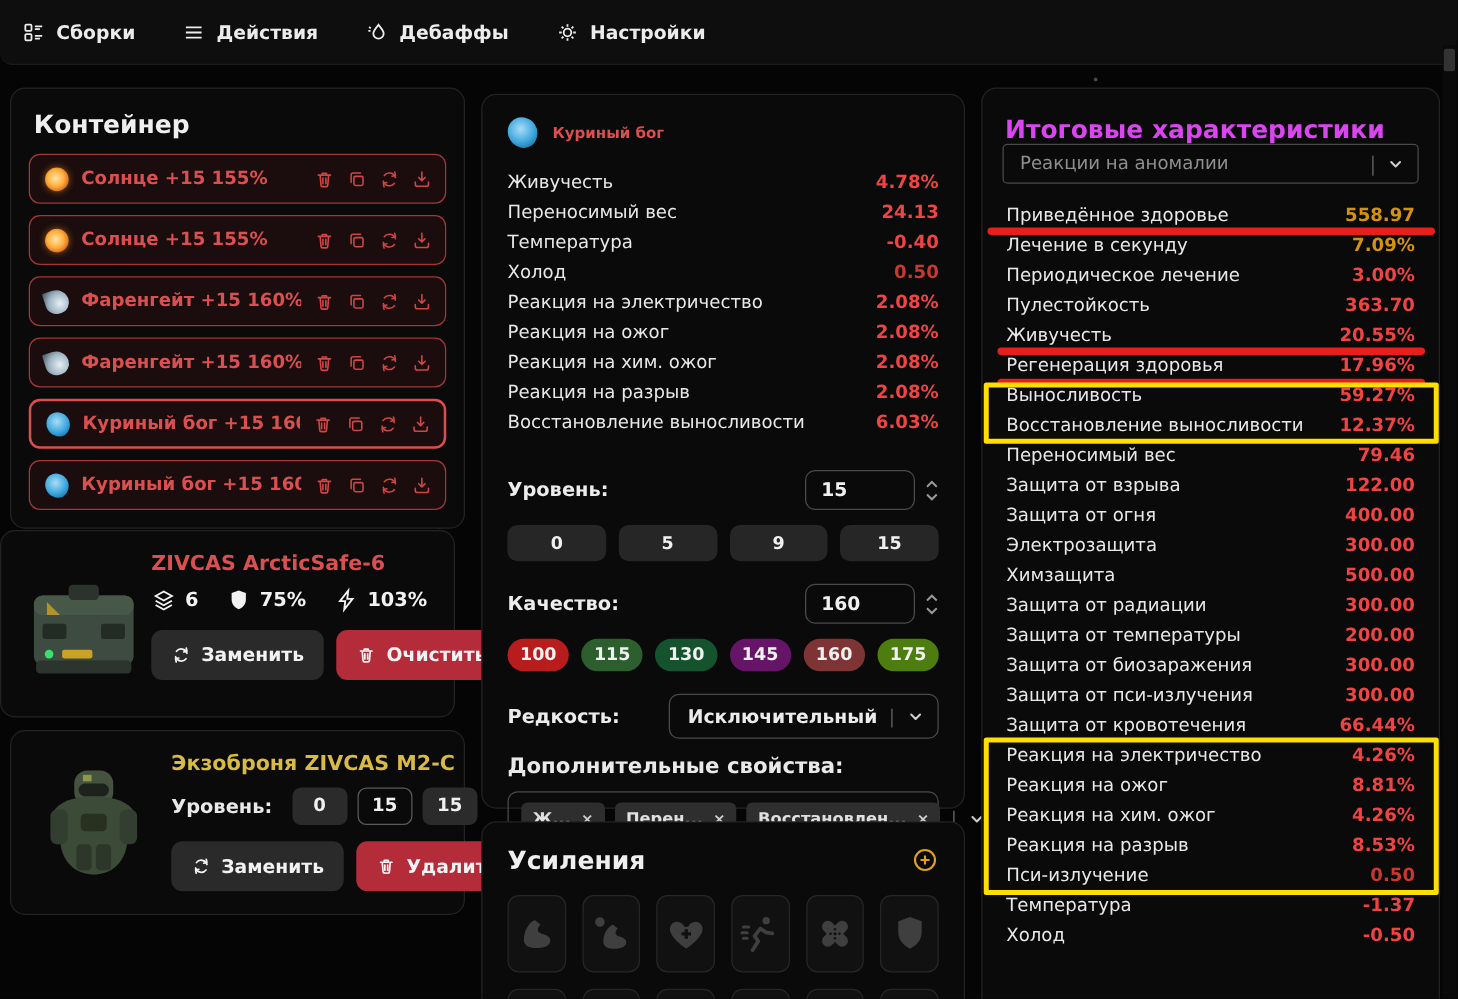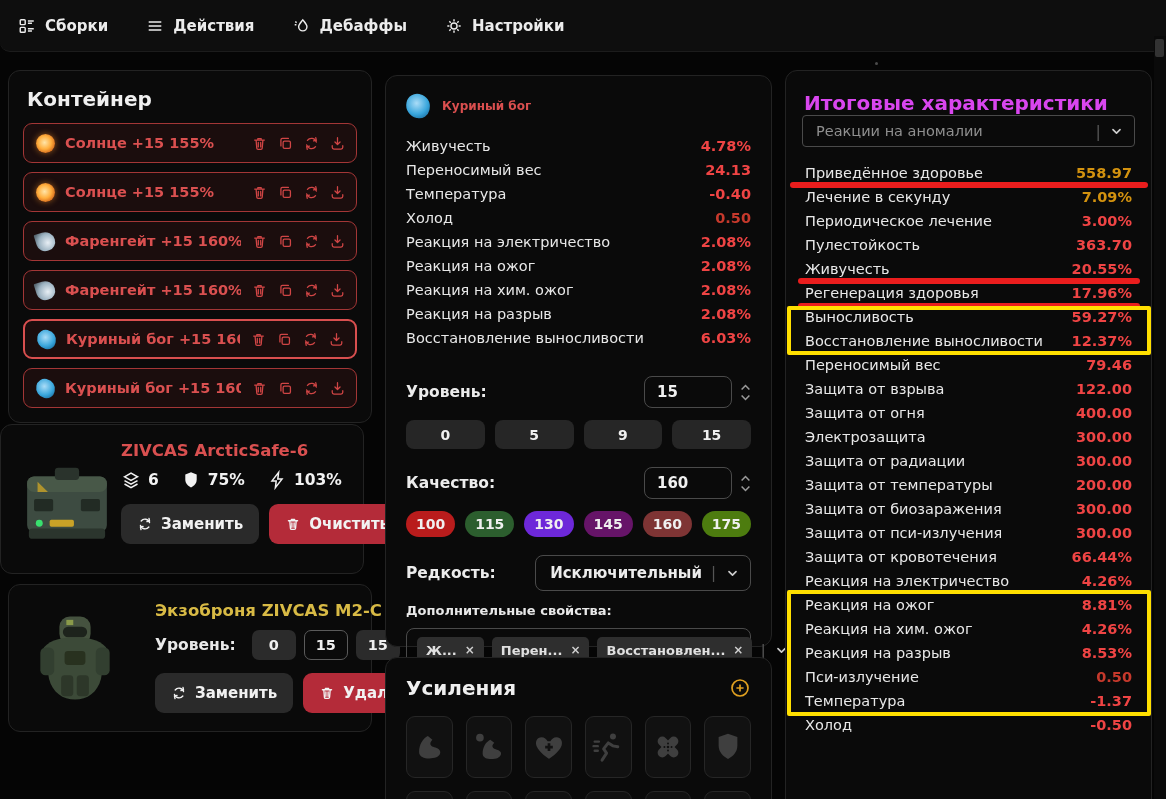--- a/index.html
+++ b/index.html
@@ -44,21 +44,21 @@
   .aname { flex:1; font-size:14.5px; font-weight:600; color:#da5050; white-space:nowrap; overflow:hidden; }
   .acts { display:flex; gap:9px; }
   .abtn { background:none; border:none; cursor:pointer; padding:0; }
   .abtn svg { width:17px; height:17px; stroke:#d04545; fill:none; stroke-width:1.5; stroke-linecap:round; stroke-linejoin:round; }
   .aic { width:19px; height:19px; flex:0 0 auto; }
   .aic.sun { border-radius:50%; background:radial-gradient(circle at 45% 45%, #ffe5a8 0%, #ffae3d 45%, #cf5f17 80%); box-shadow:0 0 6px rgba(255,150,40,.55); }
   .aic.comet { border-radius:8% 70% 60% 60%; transform:rotate(-18deg); background:radial-gradient(circle at 60% 60%, #e7eef4 0%, #9db3c2 55%, #55656f 90%); }
   .aic.chicken { border-radius:48% 55% 45% 58%; transform:rotate(12deg); background:radial-gradient(circle at 42% 40%, #aadcf7 0%, #39a6dc 55%, #186a9c 90%); }
 
   .card-arctic { left:0; top:424px; width:364px; height:150px; padding:16px 14px; display:flex; gap:2px; }
-  .card-armor  { left:8px; top:584px; width:364px; height:148px; padding:16px 14px; display:flex; gap:28px; }
+  .card-armor  { left:8px; top:584px; width:364px; height:148px; padding:16px 14px; display:flex; gap:10px; }
   .card-img { width:112px; display:flex; align-items:center; justify-content:center; }
   .card-img svg { width:104px; height:108px; }
   .card-body { flex:1; display:flex; flex-direction:column; }
   .card-title-red { font-size:16.5px; font-weight:600; color:#d95050; margin-bottom:10px; }
   .card-title-gold { font-size:16.5px; font-weight:700; color:#d8ba45; margin-bottom:10px; }
   .gear-stats { display:flex; align-items:center; gap:7px; font-size:15.5px; font-weight:700; color:#f2f2f2; margin-bottom:14px; }
   .gear-stats svg { width:20px; height:20px; stroke:#f2f2f2; fill:none; stroke-width:1.5; }
   .gear-stats .gap { width:8px; }
   .btn-row { display:flex; gap:10px; }
   .btn { display:inline-flex; align-items:center; justify-content:center; gap:8px;
@@ -95,21 +95,21 @@
   .spin svg { width:11px; height:7px; stroke:#9a9a9a; fill:none; stroke-width:2; cursor:pointer; }
   .preset-row { display:flex; gap:10px; margin-bottom:18px; }
   .preset { flex:1; height:29px; border:none; border-radius:8px; background:#262626;
             color:#f0f0f0; font-family:inherit; font-size:14px; font-weight:600; cursor:pointer; }
   .qual { border-radius:14px; height:26px; }
   .select-box { display:flex; align-items:center; height:36px; border:1px solid #4a4a4a; border-radius:8px;
                 padding:0 10px 0 14px; gap:9px; cursor:pointer; }
   .select-box .sel-val { font-size:15px; font-weight:600; color:#ececec; }
   .select-box .sep { color:#555; font-size:15px; }
   .select-box svg { width:15px; height:15px; stroke:#cdcdcd; fill:none; stroke-width:2.2; stroke-linecap:round; stroke-linejoin:round; }
-  .props-label { font-size:13px; font-weight:600; margin:4px 0 10px; }
+  .props-label { font-size:17px; font-weight:600; margin:4px 0 10px; }
   .multibox { display:flex; align-items:center; height:44px; border:1px solid #4a4a4a; border-radius:8px;
               padding:0 10px; gap:8px; cursor:pointer; }
   .tag { display:inline-flex; align-items:center; gap:8px; background:#2e2e2e; border-radius:5px;
          height:26px; padding:0 9px; font-size:13px; font-weight:600; color:#e0e0e0; }
   .tag .x { font-size:12px; font-weight:700; color:#cfcfcf; cursor:pointer; }
   .multibox .tail { margin-left:auto; display:flex; align-items:center; gap:8px; }
   .multibox .sep { color:#555; }
   .multibox svg { width:15px; height:15px; stroke:#cdcdcd; fill:none; stroke-width:2.2; stroke-linecap:round; stroke-linejoin:round; }
 
   .panel-boosts { left:385px; top:657px; width:387px; height:200px; padding:18px 20px; }
@@ -648,21 +648,21 @@
           </svg>
         <svg class="ic">
             <use href="#i-caret-dn"></use>
           </svg>
       </span>
     </span>
   </div>
   <div class="preset-row">
     <button class="preset qual" style="background: #b91c1c;">100</button>
     <button class="preset qual" style="background: rgb(44, 94, 46);">115</button>
-    <button class="preset qual" style="background: #6d28d9;">130</button>
+    <button class="preset qual" style="background: #14532d;">130</button>
     <button class="preset qual" style="background: rgb(102, 20, 104);">145</button>
     <button class="preset qual" style="background: rgb(126, 52, 52);">160</button>
     <button class="preset qual" style="background: #4d7c0f;">175</button>
   </div>
 
   <div class="field-row">
     <span class="field-label">Редкость:</span>
     <span class="select-box">
       <span class="sel-val">Исключительный</span>
       <span class="sep">|</span>
@@ -797,20 +797,24 @@
       </div>
     <div class="stat-row">
         <span class="lbl">Защита от огня</span>
         <span class="val green">400.00</span>
       </div>
     <div class="stat-row">
         <span class="lbl">Электрозащита</span>
         <span class="val green">300.00</span>
       </div>
     <div class="stat-row">
+        <span class="lbl">Химзащита</span>
+        <span class="val green">500.00</span>
+      </div>
+    <div class="stat-row">
         <span class="lbl">Защита от радиации</span>
         <span class="val green">300.00</span>
       </div>
     <div class="stat-row">
         <span class="lbl">Защита от температуры</span>
         <span class="val green">200.00</span>
       </div>
     <div class="stat-row">
         <span class="lbl">Защита от биозаражения</span>
         <span class="val green">300.00</span>

